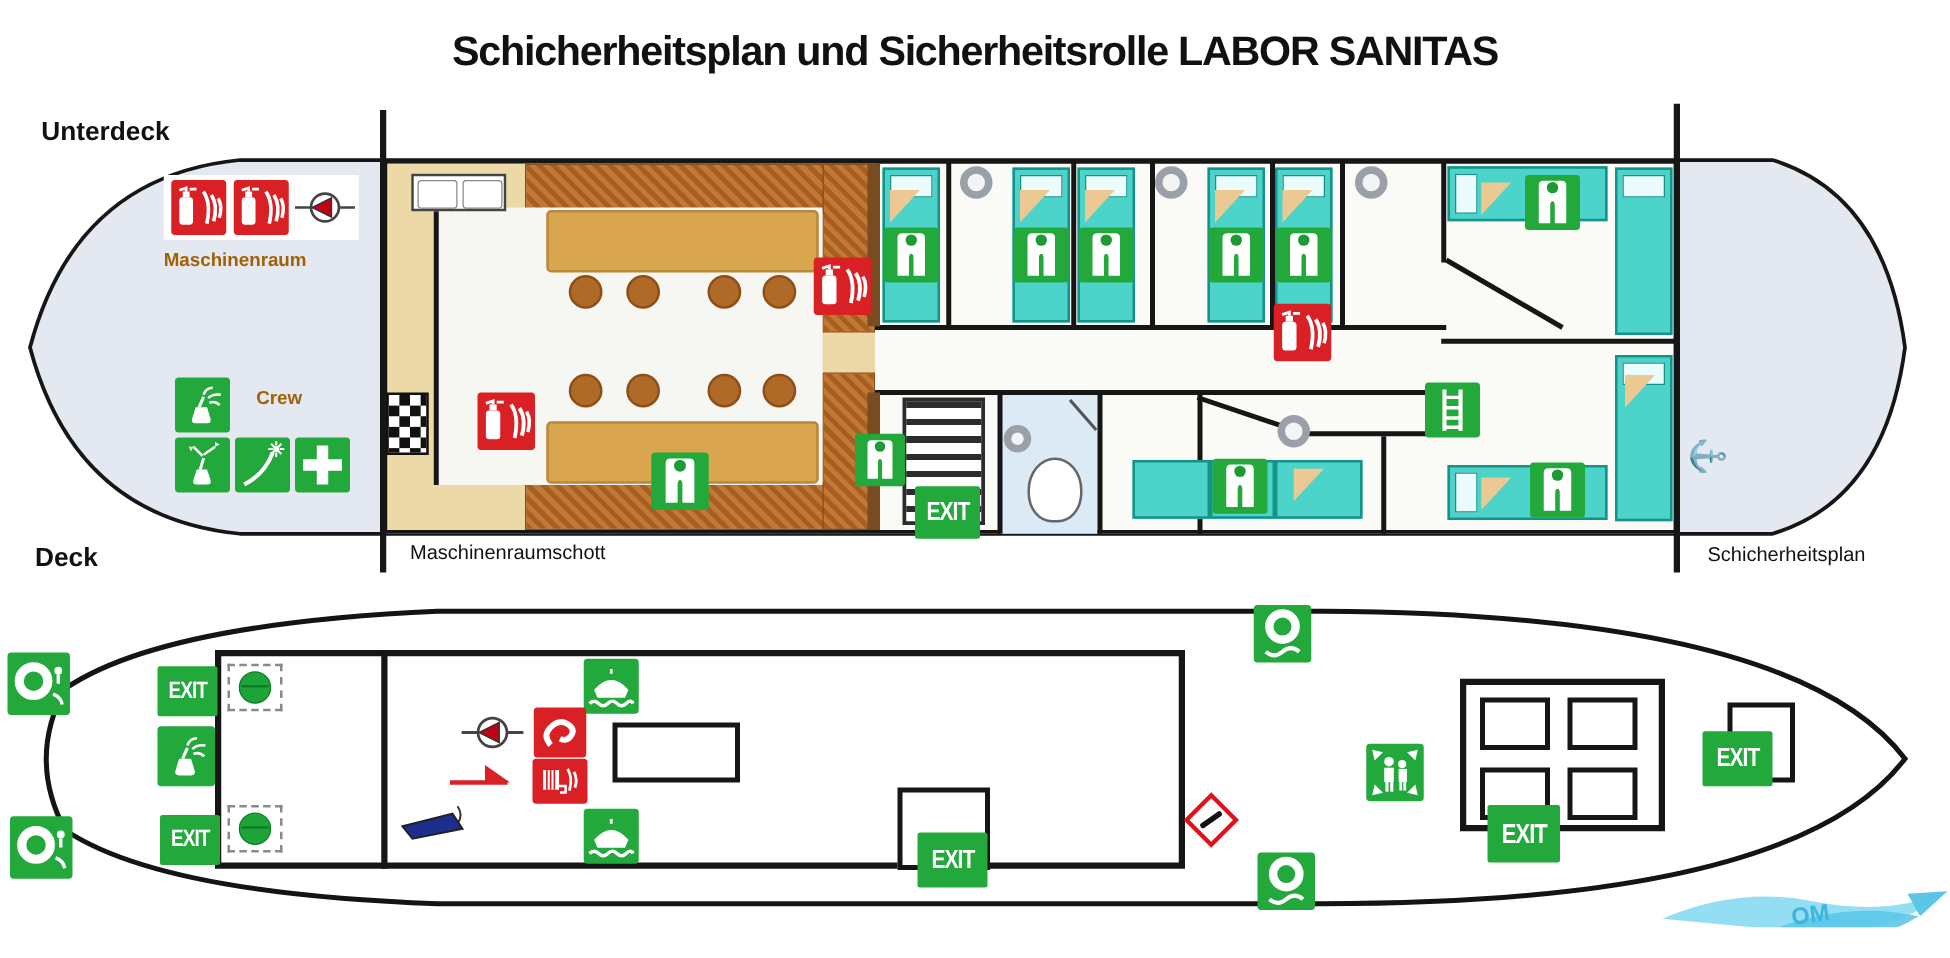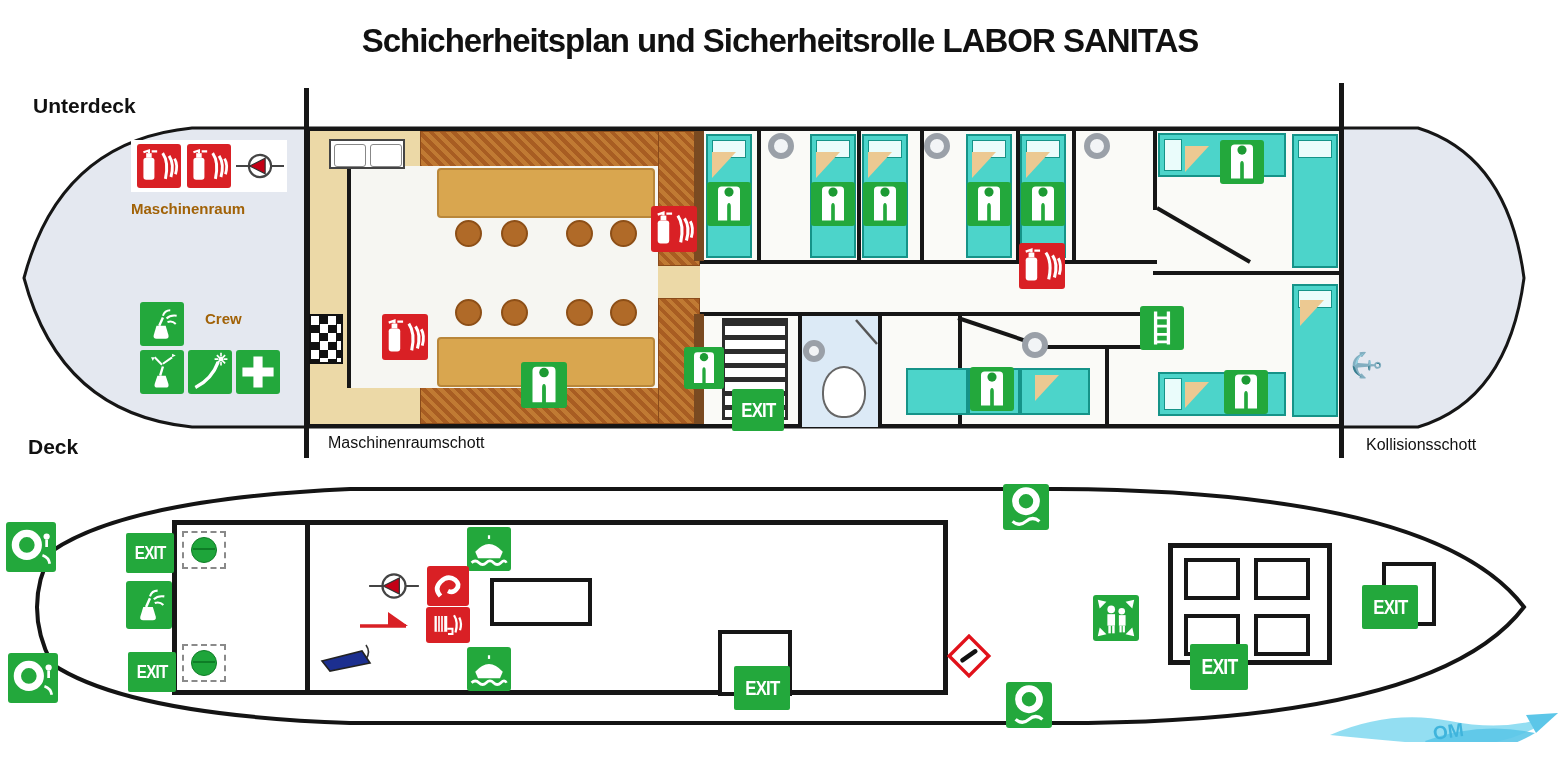--- a/index.html
+++ b/index.html
@@ -343,21 +343,21 @@
     </div>
   <div class="ic g" style="left:1140px;top:306px;width:44px;height:44px">
       <svg viewBox="0 0 48 48">
         <use href="#s-lad"></use>
       </svg>
     </div>
 
   <div class="wall" style="left:304px;top:88px;width:5px;height:370px;z-index:8"></div>
   <div class="wall" style="left:1339px;top:83px;width:5px;height:375px;z-index:8"></div>
   <div class="abs lbl3" style="left:328px;top:434px;z-index:8">Maschinenraumschott</div>
-  <div class="abs lbl3" style="left:1366px;top:436px;z-index:8">Kollisionsschott</div>
+  <div class="abs lbl3" style="left:1366px;top:436px;z-index:8">Schicherheitsplan</div>
   <div class="abs" style="left:1350px;top:350px;font-size:26px;color:#868b94;transform:rotate(90deg);z-index:4">⚓</div>
 
   <div class="ic g" style="left:6px;top:522px;width:50px;height:50px">
       <svg viewBox="0 0 48 48">
         <use href="#s-bl"></use>
       </svg>
     </div>
   <div class="ic g" style="left:8px;top:653px;width:50px;height:50px">
       <svg viewBox="0 0 48 48">
         <use href="#s-bl"></use>

